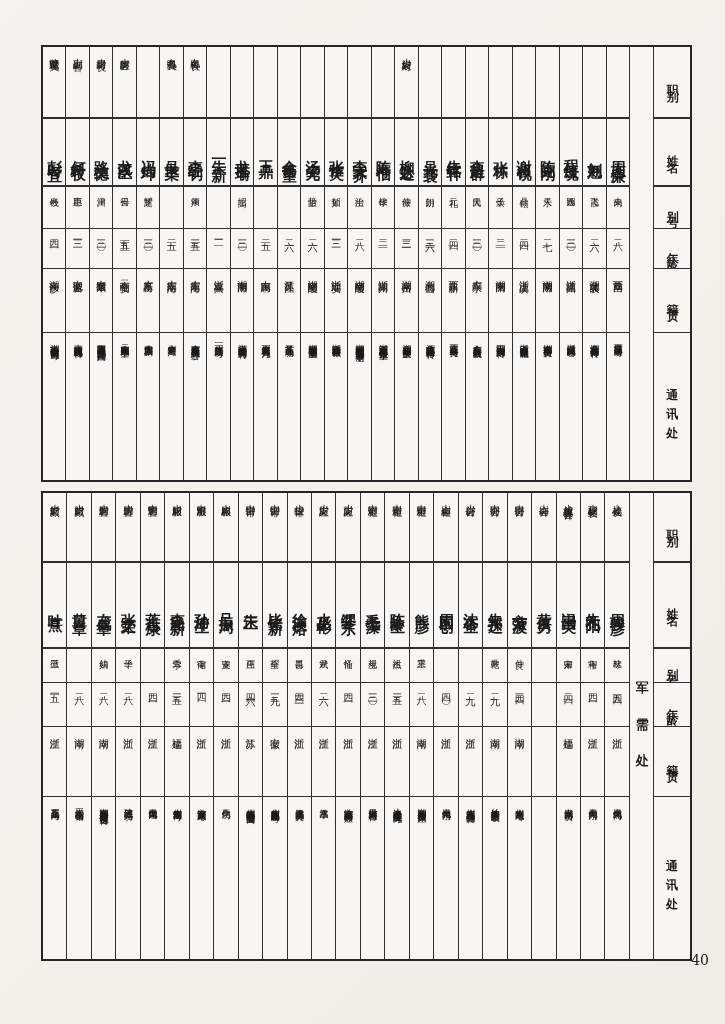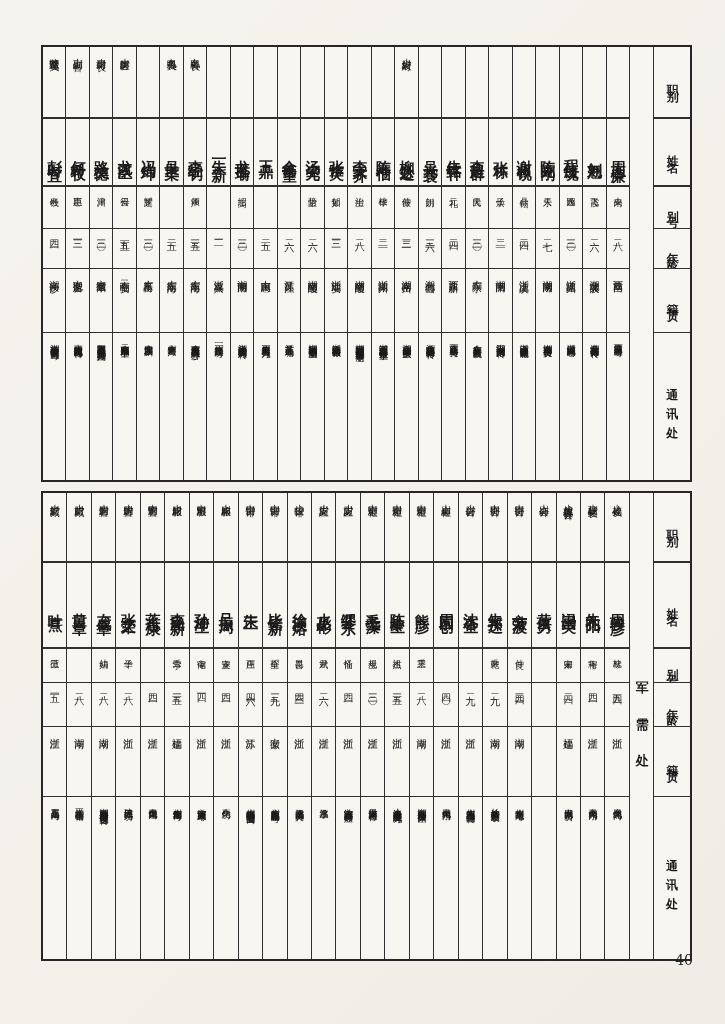--- a/index.html
+++ b/index.html
@@ -42,21 +42,21 @@
   .native-cell{height:var(--hj);}
   .native-cell .vt{font-size:10px;letter-spacing:1px;}
   .address-cell{flex:1 1 auto;border-bottom:none;padding:4px 0;}
   .address-cell .vt{font-size:9px;letter-spacing:0.5px;line-height:1.2;}
   .section-cell{flex:1;border-bottom:none;align-items:center;padding:0;}
   .section-cell .vt{font-size:13px;font-weight:bold;letter-spacing:2.8em;}
   .hdr .cell{align-items:center;padding:0;}
   .hdr .vt{font-size:12px;font-weight:bold;letter-spacing:0.55em;}
   .hdr .address-cell .vt{letter-spacing:1.6em;}
   .page-number{
-    position:absolute;right:32px;bottom:56px;
+    position:absolute;right:16px;bottom:56px;
     font-size:14px;font-family:"DejaVu Serif",serif;color:#222;
   }
 </style>
 </head>
 <body>
 
 <div class="sheet"></div>
 
 <div class="table-wrap">
   <section class="band band-top">

